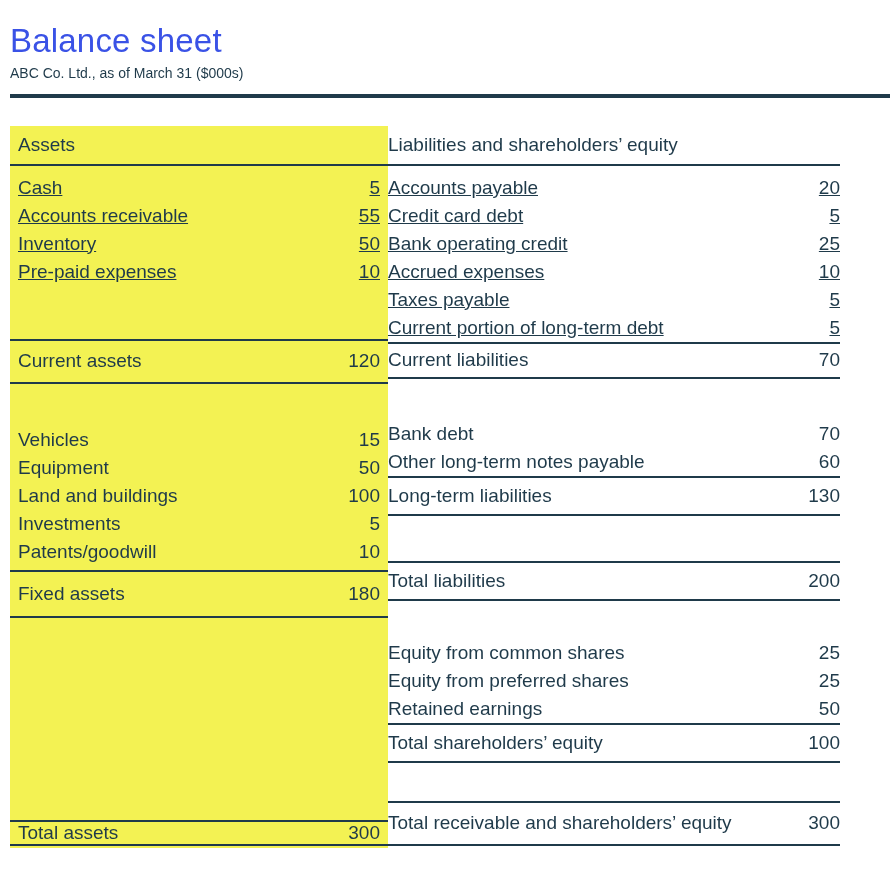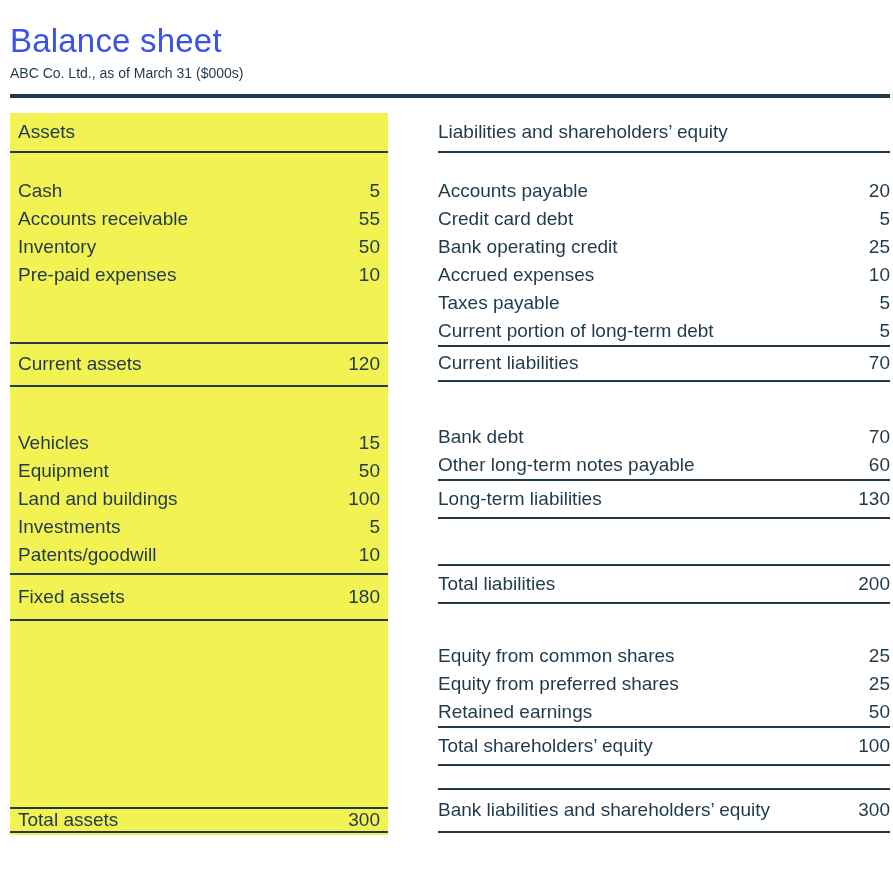--- a/index.html
+++ b/index.html
@@ -4,27 +4,27 @@
 <style>
   * { box-sizing: border-box; }
   html, body { margin:0; padding:0; width:893px; height:893px; background:#ffffff; overflow:hidden; }
   body { font-family:"Liberation Sans", sans-serif; color:#1f3a4a; }
   .page { width:893px; height:893px; padding:24px 3px 0 10px;border-radius:20px; }
 
   .title { font-size:33px; line-height:1.05; font-weight:500; color:#3a52e6; margin:0; letter-spacing:0.2px; }
   .subtitle { font-size:14px; margin-top:6px; color:#1f3a4a; }
   .rule-thick { height:4px; background:#1f3a4a; margin-top:13px; }
 
-  .columns { display:flex; gap:50px; margin-top:15px; }
+  .columns { display:flex; margin-top:28px; }
   .col { display:flex; flex-direction:column; height:722px; font-size:19px; padding-bottom:2px; }
   .col-assets { width:378px; background:#f3f253; }
   .col-liab { width:452px; }
 
   .sec-header { flex:0 0 auto; height:40px; display:flex; align-items:center; border-bottom:2px solid #1f3a4a; }
-  .rows-first { padding-top:24px; }
+  .rows-first { padding-top:8px;text-decoration:underline; }
   .row { height:28px; display:flex; align-items:center; justify-content:space-between; }
   .total-row { flex:0 0 auto; display:flex; align-items:center; justify-content:space-between;
                border-top:2px solid #1f3a4a; border-bottom:2px solid #1f3a4a; }
 
   .col-assets .sec-header, .col-assets .row, .col-assets .total-row { padding-left:8px; padding-right:8px; }
 
   .h38 { height:26px; } .h39 { height:45px; } .h36 { height:48px; } .h37 { height:37px; } .h40 { height:40px;align-items:center; }
   .sp { flex:0 0 auto; }
   .sp-a1 { height:53px; } .sp-a2 { height:42px; } .sp-a3 { height:4px; }
   .sp-l1 { height:41px; } .sp-l2 { height:45px; } .sp-l3 { height:38px; }
@@ -196,19 +196,19 @@
       </div>
 
       <div class="total-row h40">
         <span>Total shareholders’ equity</span>
         <span class="val">100</span>
       </div>
 
       <div class="grow"></div>
 
       <div class="total-row h39">
-        <span>Bank liabilities and shareholders’ equity</span>
+        <span>Total receivable and shareholders’ equity</span>
         <span class="val">300</span>
       </div>
     </section>
 
   </div>
 </div>
 
 </body></html>

